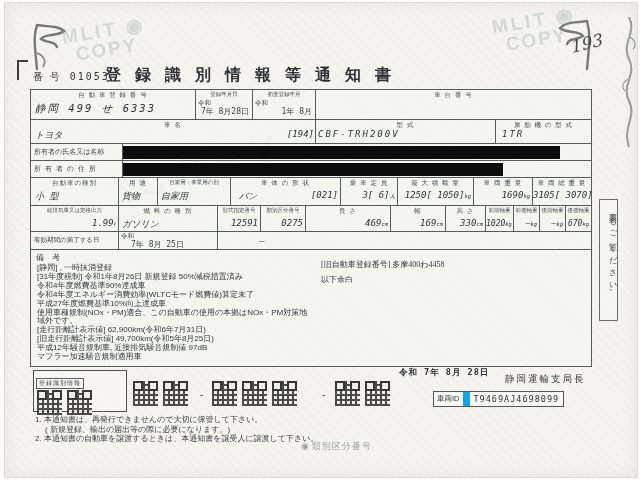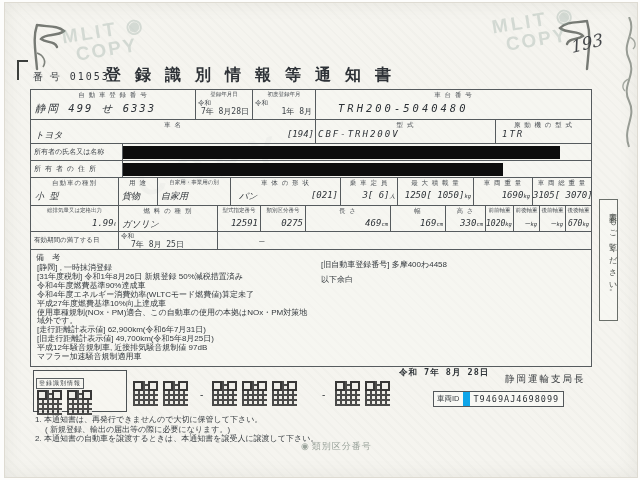--- a/index.html
+++ b/index.html
@@ -38,21 +38,21 @@
   .val{font-family:"DejaVu Sans Mono",monospace;font-size:9px;color:#2d3237;white-space:nowrap;font-style:italic;}
   .num{text-align:right;padding-right:2px;}
   .unit{font-size:5.5px;}
   .era{font-size:6.5px;padding-left:2px;line-height:7px;color:#3a3f44;}
   .date{font-family:"DejaVu Sans Mono",monospace;font-size:8px;text-align:right;padding-right:3px;}
   .redact{background:#0d0d0d;height:13px;margin-top:2px;}
   .lblcell{font-size:7px;display:flex;align-items:center;padding-left:3px;letter-spacing:1px;color:#42474c;}
   
   .rmk-label{font-size:8px;letter-spacing:3px;padding:2px 0 0 5px;color:#33383c;}
   .rmk-lines{padding:1px 4px 0 6px;font-size:8px;line-height:8.9px;color:#33383d;}
-  .rmk-right{padding:9px 2px 0 5px;font-size:8px;color:#33383d;}
+  .rmk-right{padding:9px 2px 0 5px;font-size:8px;color:#33383d;font-family:Liberation Serif, serif;}
   .rmk-right .b2{margin-top:4px;}
   
   .sidestrip{position:absolute;left:594px;top:196px;width:19px;height:122px;
       border:1px solid #6a6f6a;writing-mode:vertical-rl;font-size:8px;letter-spacing:3px;
       padding-top:6px;box-sizing:border-box;color:#4a4f4a;text-align:left;background:rgba(250,250,246,.5);}
   
   .qrbox{position:absolute;left:28px;top:367px;width:92px;height:40px;border:1px solid #4c5154;
       background:rgba(248,247,242,.6);}
   .qrbox .lbl{display:inline-block;border:1px solid #5a5f62;font-size:6px;letter-spacing:1px;
       padding:0 2px;margin:1px 0 0 2px;color:#3c4146;}
@@ -128,21 +128,20 @@
           <div class="era">令和</div>
           <div class="date">7年 8月28日</div>
         </div>
         <div class="c" style="width:63px">
           <div class="hd tiny">初度登録年月</div>
           <div class="era">令和</div>
           <div class="date">1年 8月</div>
         </div>
         <div class="c flex1">
           <div class="hd">車 台 番 号</div>
-          <div class="val" style="font-size:10.5px;letter-spacing:3px;padding:3px 0 0 22px">TRH200-5040480</div>
         </div>
       </div>
 
       <div class="row" style="height:24px">
         <div class="c" style="width:285px">
           <div class="hd">車  名</div>
           <div style="display:flex;justify-content:space-between;">
             <span class="val" style="padding-left:4px">トヨタ</span>
             <span class="val" style="padding-right:1px">[194]</span>
           </div>

